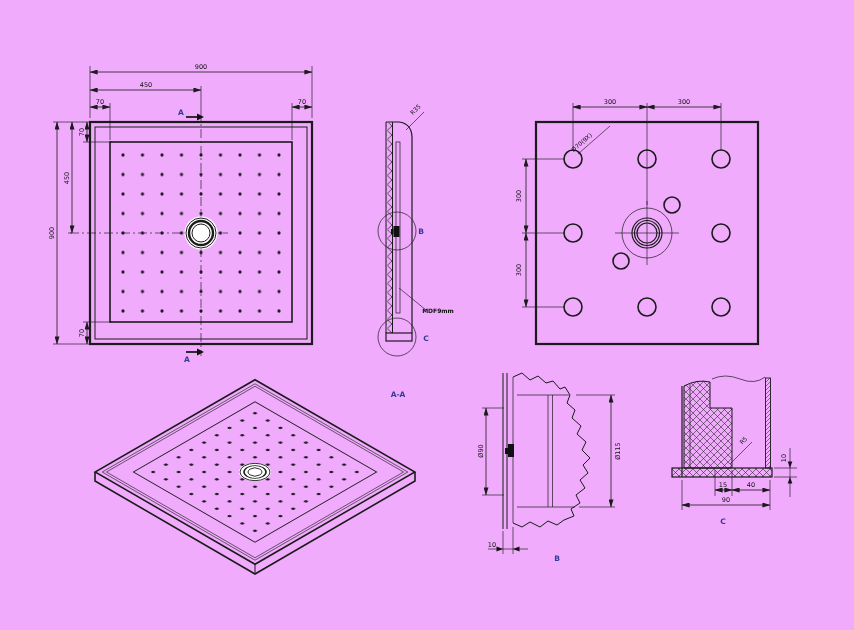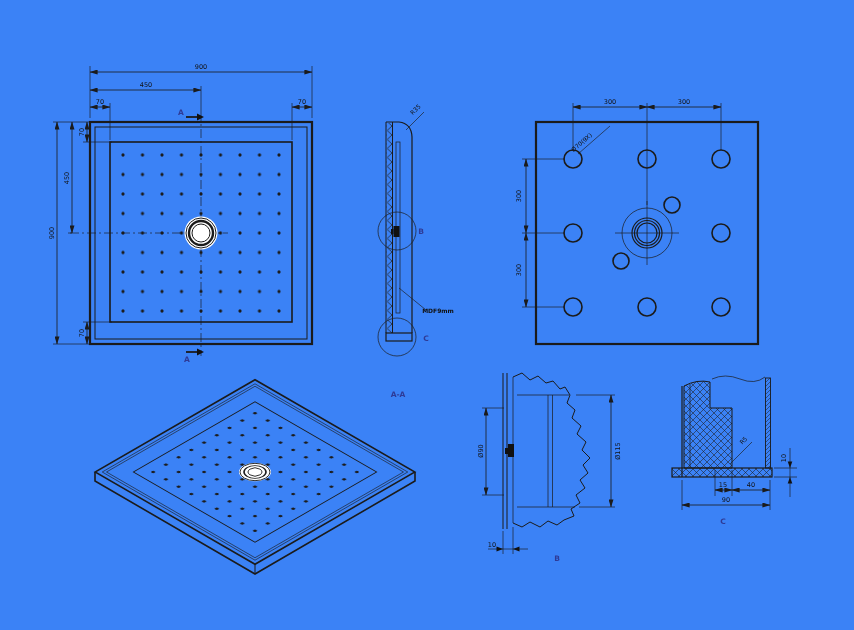--- a/index.html
+++ b/index.html
@@ -1,16 +1,16 @@
 <!DOCTYPE html>
 <html><head>
 <meta charset="utf-8">
 <style>
   html,body{margin:0;padding:0;background:#fff;}
-  .sheet{position:relative;width:854px;height:630px;background:#3b82f6;overflow:hidden;
+  .sheet{position:relative;width:854px;height:630px;background:#f0abfc;overflow:hidden;
          font-family:"DejaVu Sans",sans-serif;}
   svg{display:block}
   .s07{stroke:#1b1b1b;stroke-width:.7;fill:none}
   .s1{stroke:#1b1b1b;stroke-width:1;fill:none}
   .s12{stroke:#1b1b1b;stroke-width:1.2;fill:none}
   .s15{stroke:#1b1b1b;stroke-width:1.6;fill:none}
   .s2{stroke:#1b1b1b;stroke-width:2.2;fill:none}
   .s25{stroke:#1b1b1b;stroke-width:2.4;fill:none}
   .dim{stroke:#1b1b1b;stroke-width:.8;fill:none;marker-start:url(#arr);marker-end:url(#arr)}
   .ext{stroke:#1b1b1b;stroke-width:.65;fill:none}

